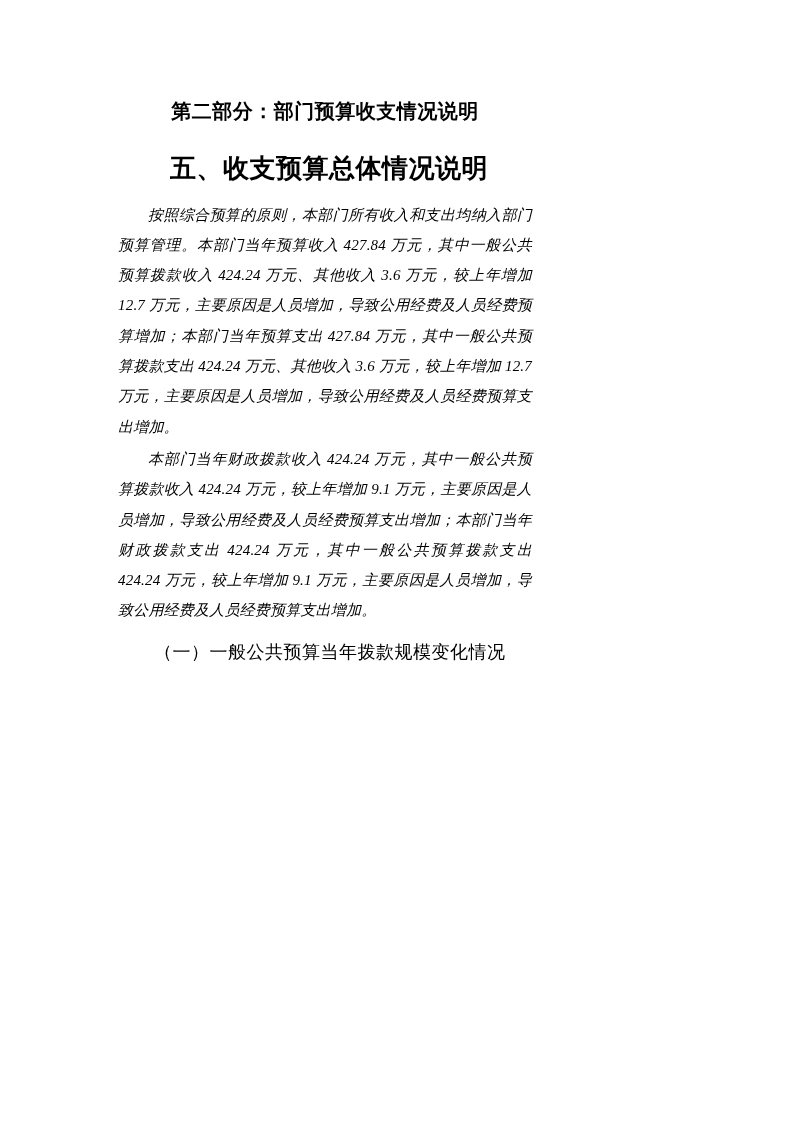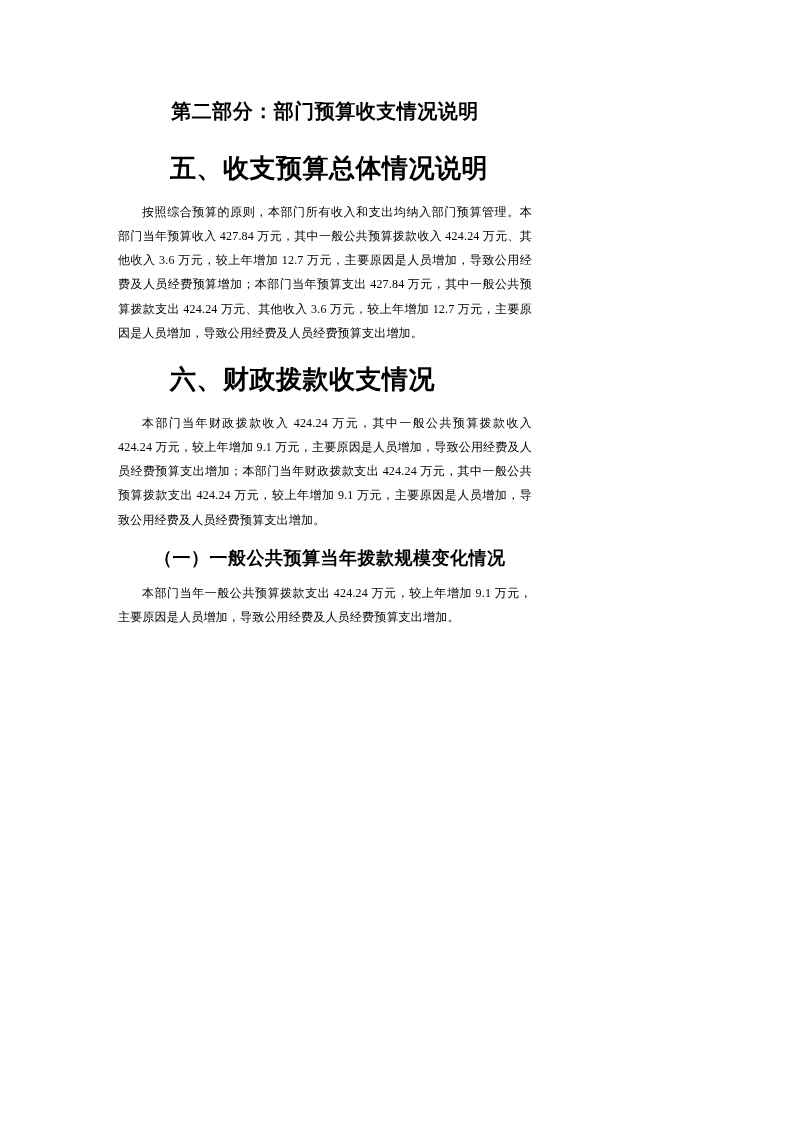--- a/index.html
+++ b/index.html
@@ -32,50 +32,49 @@
   .heading {
     font-size: 26px;
     font-weight: bold;
     text-indent: 2em;
     margin: 14px 0 10px 0;
     line-height: 1.6;
     letter-spacing: 0.5px;
   }
   .subheading {
     font-size: 18px;
-    font-weight: bold;
+    font-weight: normal;
     text-indent: 2em;
     margin: 12px 0 8px 0;
     line-height: 1.6;
     letter-spacing: 0.5px;
   }
   .para {
-    font-size: 12px;
+    font-size: 15px;
     text-indent: 2em;
     margin: 0 0 2px 0;
     line-height: 2.02;
     text-align: justify;
     text-justify: inter-ideograph;
     letter-spacing: 0.2px;
+    font-style: italic;
   }
 </style>
 </head>
 <body>
 
 <div class="page">
 
   <h1 class="doc-title">第二部分：部门预算收支情况说明</h1>
 
   <h2 class="heading">五、收支预算总体情况说明</h2>
 
   <p class="para">按照综合预算的原则，本部门所有收入和支出均纳入部门预算管理。本部门当年预算收入 427.84 万元，其中一般公共预算拨款收入 424.24 万元、其他收入 3.6 万元，较上年增加 12.7 万元，主要原因是人员增加，导致公用经费及人员经费预算增加；本部门当年预算支出 427.84 万元，其中一般公共预算拨款支出 424.24 万元、其他收入 3.6 万元，较上年增加 12.7 万元，主要原因是人员增加，导致公用经费及人员经费预算支出增加。</p>
 
-  <h2 class="heading">六、财政拨款收支情况</h2>
 
   <p class="para">本部门当年财政拨款收入 424.24 万元，其中一般公共预算拨款收入 424.24 万元，较上年增加 9.1 万元，主要原因是人员增加，导致公用经费及人员经费预算支出增加；本部门当年财政拨款支出 424.24 万元，其中一般公共预算拨款支出 424.24 万元，较上年增加 9.1 万元，主要原因是人员增加，导致公用经费及人员经费预算支出增加。</p>
 
 
   <h3 class="subheading">（一）一般公共预算当年拨款规模变化情况</h3>
 
-  <p class="para">本部门当年一般公共预算拨款支出 424.24 万元，较上年增加 9.1 万元，主要原因是人员增加，导致公用经费及人员经费预算支出增加。</p>
 
 
 </div>
 
 </body></html>

